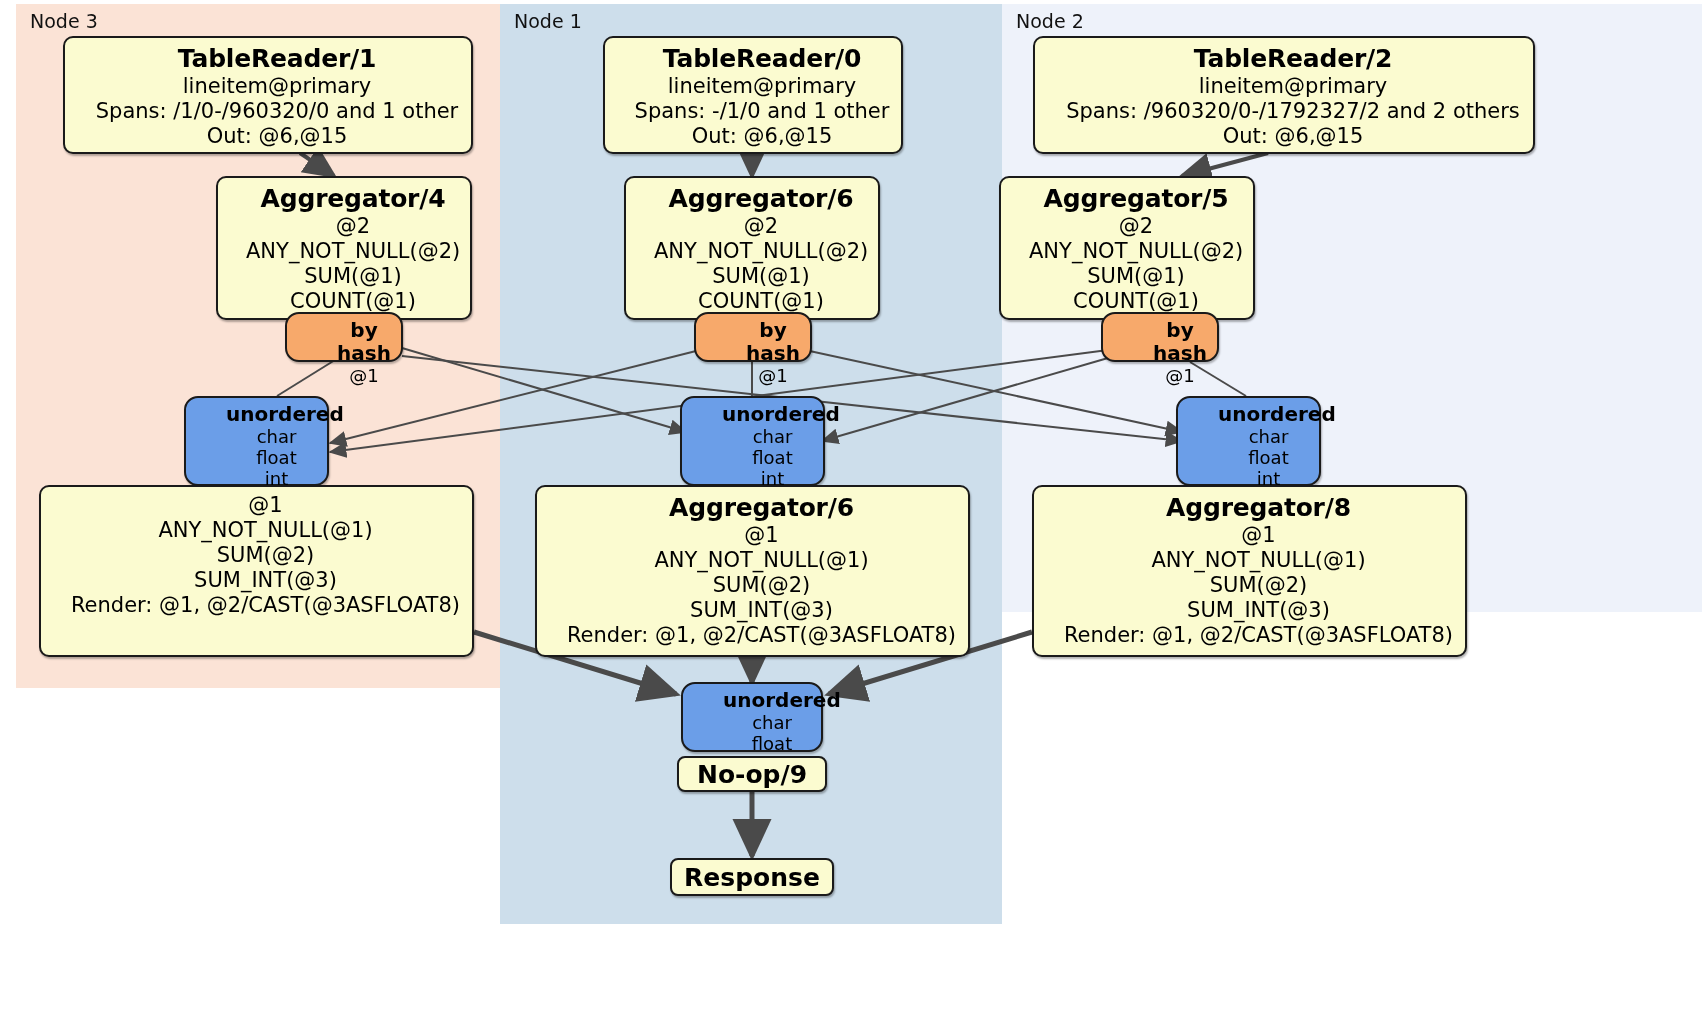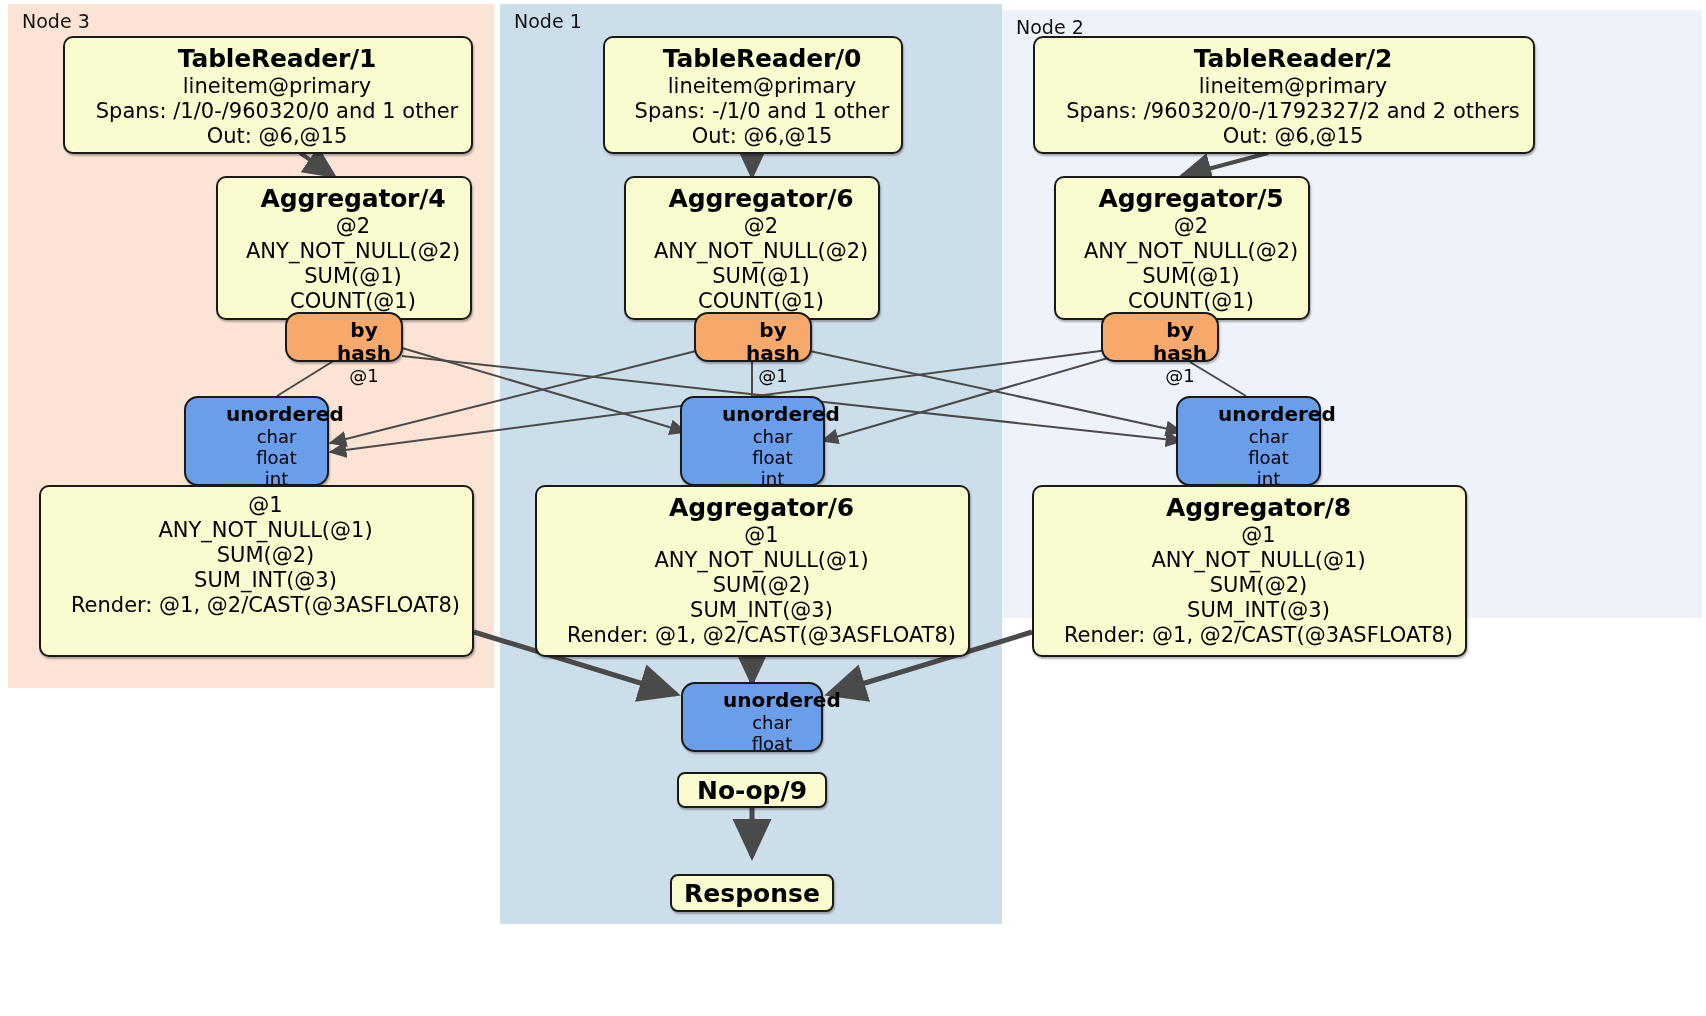--- a/index.html
+++ b/index.html
@@ -78,21 +78,20 @@
     border: 2px solid #1a1a1a;
     border-radius: 8px;
     text-align: left;
     color: #000000;
     font-weight: bold;
     font-size: 25px;
     display: flex;
     align-items: center;
     justify-content: center;
     box-shadow: 1px 2px 2px rgba(0,0,0,0.30);
-    margin-top: 16px;
   }
 
   
   .router {
     position: absolute;
     box-sizing: border-box;
     border: 2px solid #1a1a1a;
     border-radius: 14px;
     text-align: center;
     color: #000000;
@@ -114,29 +113,29 @@
   }
   .router.unordered {
     background: #6b9ee8;
   }
 </style>
 </head>
 <body>
 
 <div id="canvas">
 
-  <div class="node-panel" style="left:8px; top:4px; width:486px; height:684px; background:#fbe3d6;">
+  <div class="node-panel" style="left:16px; top:4px; width:486px; height:684px; background:#fbe3d6;">
     <span class="node-label">Node 3</span>
   </div>
 
   <div class="node-panel" style="left:500px; top:4px; width:502px; height:920px; background:#cddeeb;">
     <span class="node-label">Node 1</span>
   </div>
 
-  <div class="node-panel" style="left:1002px; top:10px; width:700px; height:608px; background:#eef2fa;text-decoration:underline;">
+  <div class="node-panel" style="left:1002px; top:4px; width:700px; height:608px; background:#eef2fa;text-decoration:underline;">
     <span class="node-label">Node 2</span>
   </div>
 
   <svg id="edges" viewBox="0 0 1706 1016" xmlns="http://www.w3.org/2000/svg">
     <defs>
       <marker id="arrowThick" markerWidth="9" markerHeight="9" refX="7.4" refY="4.5" orient="auto" markerUnits="strokeWidth">
         <path d="M0,0.6 L8.4,4.5 L0,8.4 z" fill="#4a4a4a"></path>
       </marker>
       <marker id="arrowThin" markerWidth="10" markerHeight="10" refX="8.2" refY="5" orient="auto" markerUnits="strokeWidth">
         <path d="M0,1 L9,5 L0,9 z" fill="#4a4a4a"></path>
@@ -205,21 +204,21 @@
   </div>
 
   <div class="proc-box" style="left:624px; top:176px; width:256px; height:144px;">
     <div class="title">Aggregator/6</div>
     <div class="line">@2</div>
     <div class="line">ANY_NOT_NULL(@2)</div>
     <div class="line">SUM(@1)</div>
     <div class="line">COUNT(@1)</div>
   </div>
 
-  <div class="proc-box" style="left:1054px; top:176px; width:256px; height:144px;">
+  <div class="proc-box" style="left:999px; top:176px; width:256px; height:144px;">
     <div class="title">Aggregator/5</div>
     <div class="line">@2</div>
     <div class="line">ANY_NOT_NULL(@2)</div>
     <div class="line">SUM(@1)</div>
     <div class="line">COUNT(@1)</div>
   </div>
 
   <div class="router hash" style="left:285px; top:312px; width:118px; height:50px;">
     <div class="r-title">by hash</div>
     <div class="r-line">@1</div>

